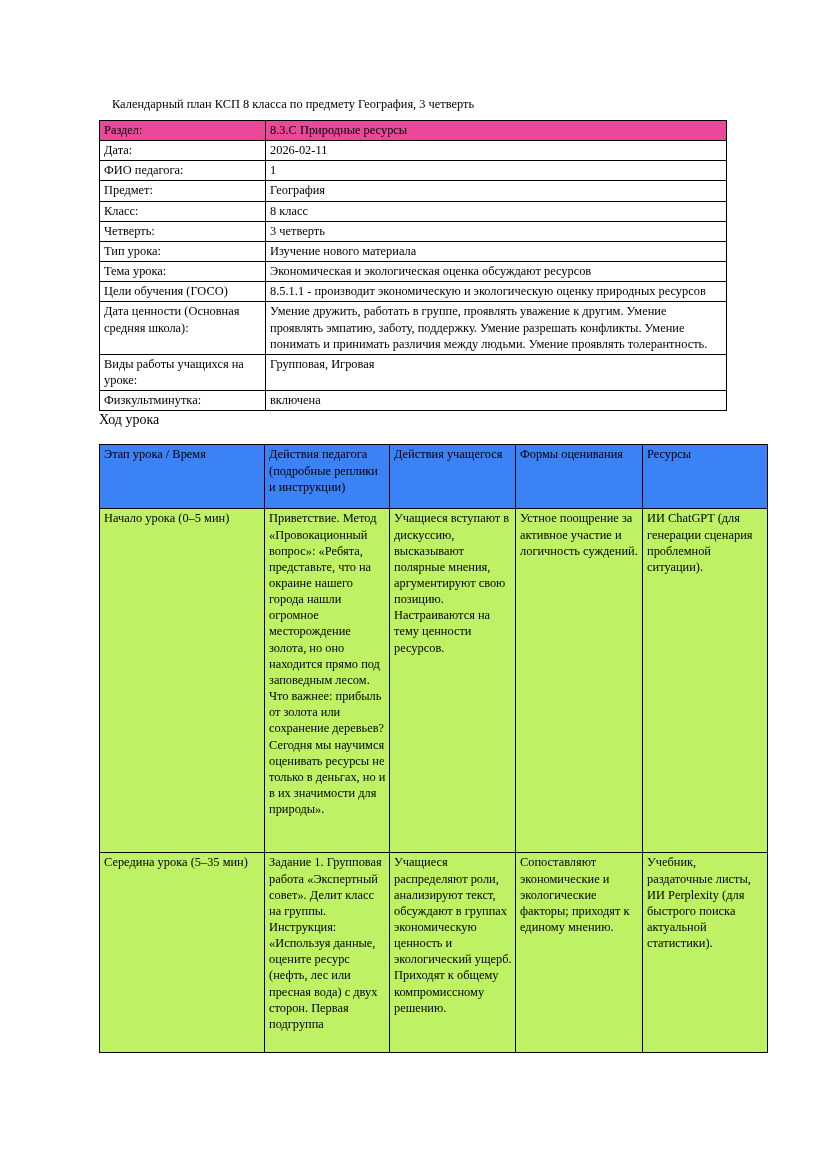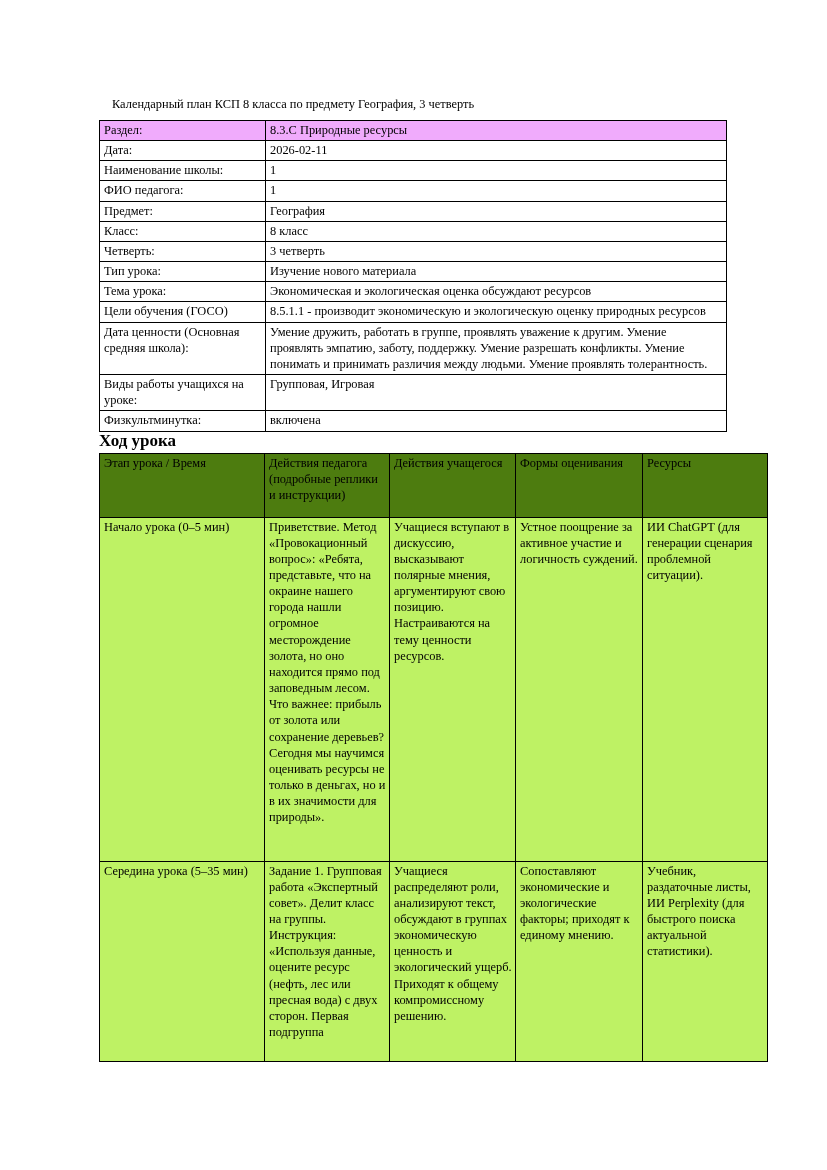--- a/index.html
+++ b/index.html
@@ -49,42 +49,41 @@
     line-height: 16.15px;
     word-wrap: break-word;
     overflow-wrap: break-word;
     hyphens: none;
   }
   
   .info-table td.label {
     width: 157px;
   }
   .info-table tr.shaded td {
-    background: #f0abfc;
+    background: #ec4899;
     font-family: Liberation Serif, serif;
   }
   
   .section-caption {
-    font-size: 17px;
+    font-size: 14px;
     line-height: 16px;
     margin-top: 1px;
-    margin-bottom: 4px;
-    font-weight: bold;
+    margin-bottom: 16px;
   }
   
   .lesson-table td {
     padding: 1px 3px 2px 4px;
   }
   .lesson-table .c0 { width: 157px; }
   .lesson-table .c1 { width: 117px; }
   .lesson-table .c2 { width: 118px; }
   .lesson-table .c3 { width: 119px; }
   .lesson-table .c4 { width: 117px; }
   .lesson-table thead td {
-    background: #4d7c0f;
+    background: #3b82f6;
     height: 60px;
   }
   .lesson-table tbody td {
     background: #bef264;
   }
   .row-a td { height: 340px; }
   .row-b td { height: 196px; }
 </style>
 </head>
 <body>
@@ -96,24 +95,20 @@
 
     <table class="info-table">
       <tbody>
         <tr class="shaded">
           <td class="label">Раздел:</td>
           <td>8.3.C  Природные ресурсы</td>
         </tr>
         <tr>
           <td class="label">Дата:</td>
           <td>2026-02-11</td>
-        </tr>
-        <tr>
-          <td class="label">Наименование школы:</td>
-          <td>1</td>
         </tr>
         <tr>
           <td class="label">ФИО педагога:</td>
           <td>1</td>
         </tr>
         <tr>
           <td class="label">Предмет:</td>
           <td>География</td>
         </tr>
         <tr>

